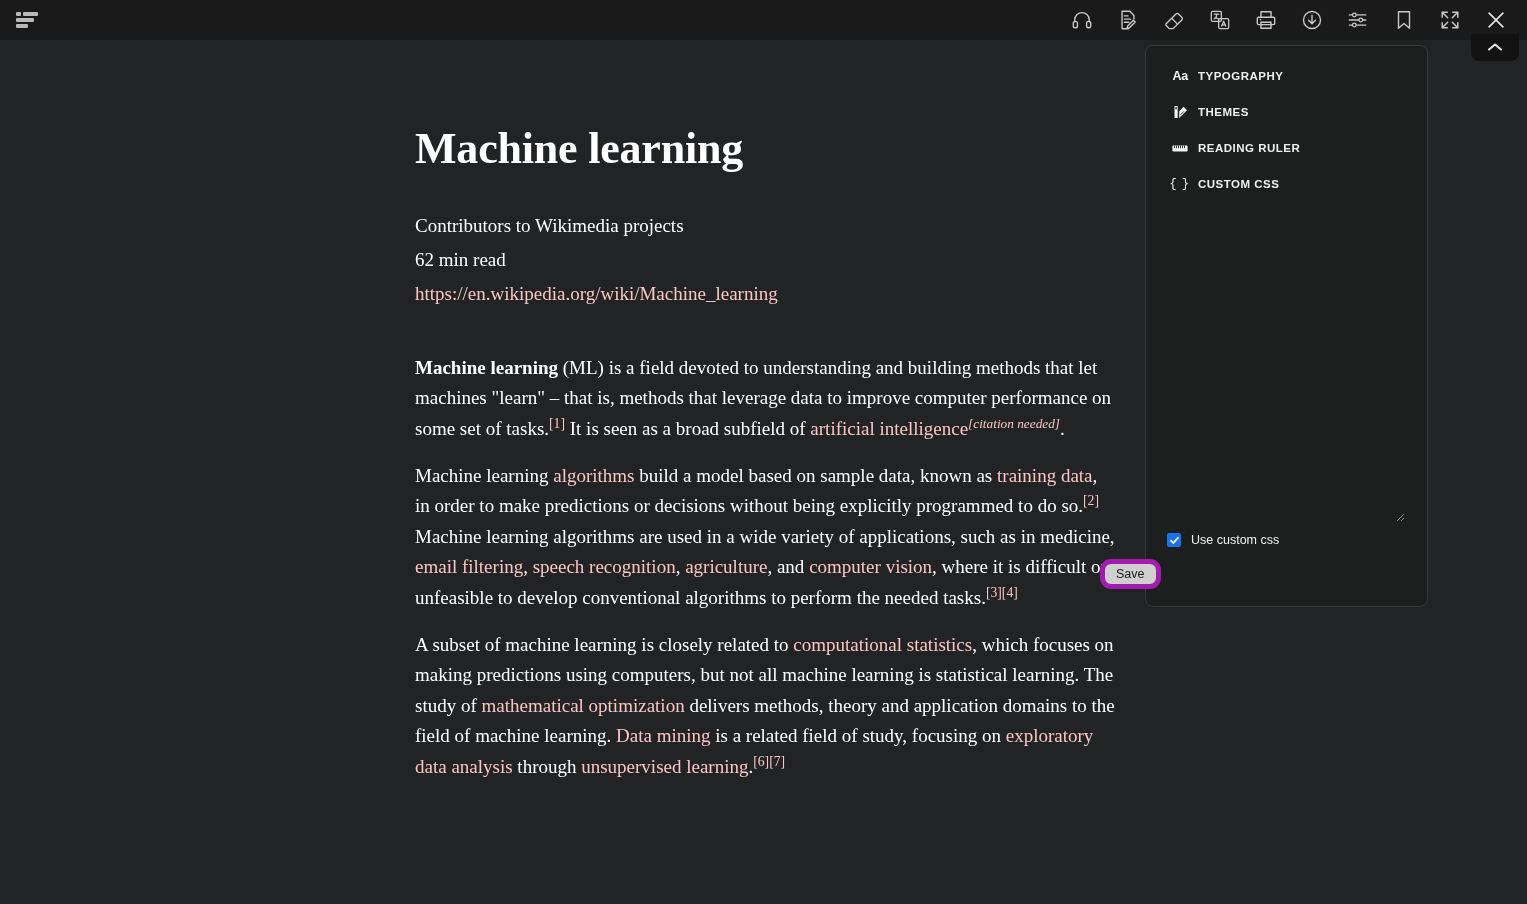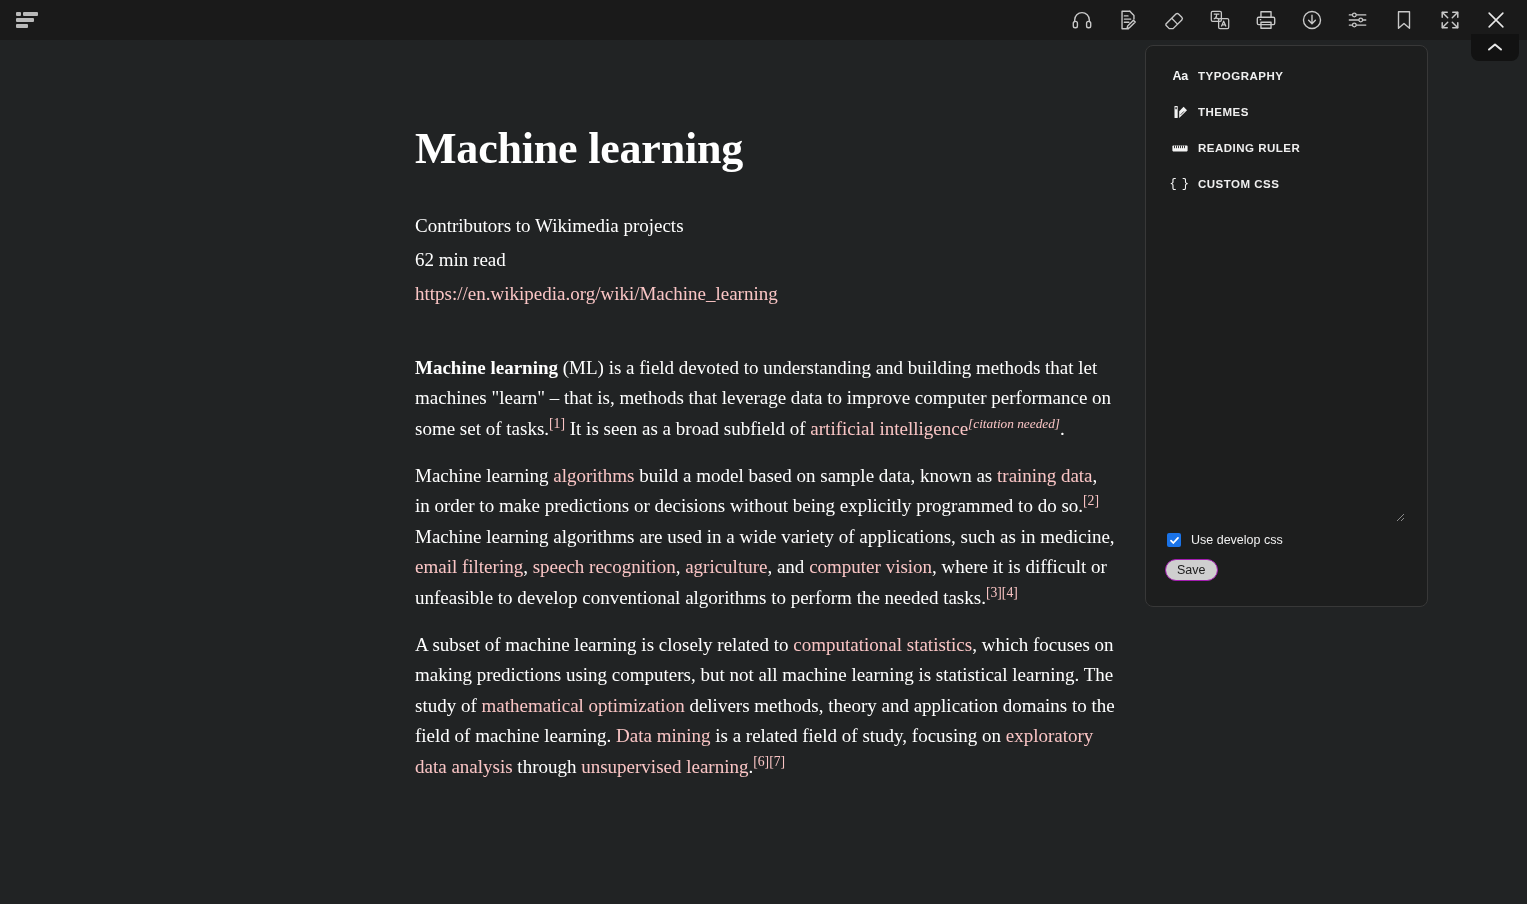--- a/index.html
+++ b/index.html
@@ -207,24 +207,24 @@
   #checkbox-row .cb-label {
     margin-left: 10px;
     font-size: 12.5px;
     color: #f0f0f0;
     font-family: "Liberation Sans", sans-serif;
   }
 
   #save-button {
     position: absolute;
     top: 559px;
-    left: 1165px;
+    left: 1100px;
     background: #cfcfcf;
     color: #1a1a1a;
-    border: 1px solid #a21caf;
+    border: 5px solid #a21caf;
     border-radius: 11px;
     font-size: 12.5px;
     font-family: "Liberation Sans", sans-serif;
     padding: 3px 11px;
     cursor: pointer;
     z-index: 33;
   }
 </style>
 </head>
 <body>
@@ -423,16 +423,16 @@
     <path d="M11 4 4 11M11 8 8 11"></path>
   </svg>
 </span>
 
 <div id="checkbox-row">
   <span id="use-custom-css-checkbox">
     <svg width="11" height="11" viewBox="0 0 11 11" fill="none" stroke="#ffffff" stroke-width="1.8" stroke-linecap="round" stroke-linejoin="round">
       <path d="M2 5.6 4.3 8 9 2.9"></path>
     </svg>
   </span>
-  <span class="cb-label">Use develop css</span>
+  <span class="cb-label">Use custom css</span>
 </div>
 
 <button id="save-button">Save</button>
 
 </body></html>

